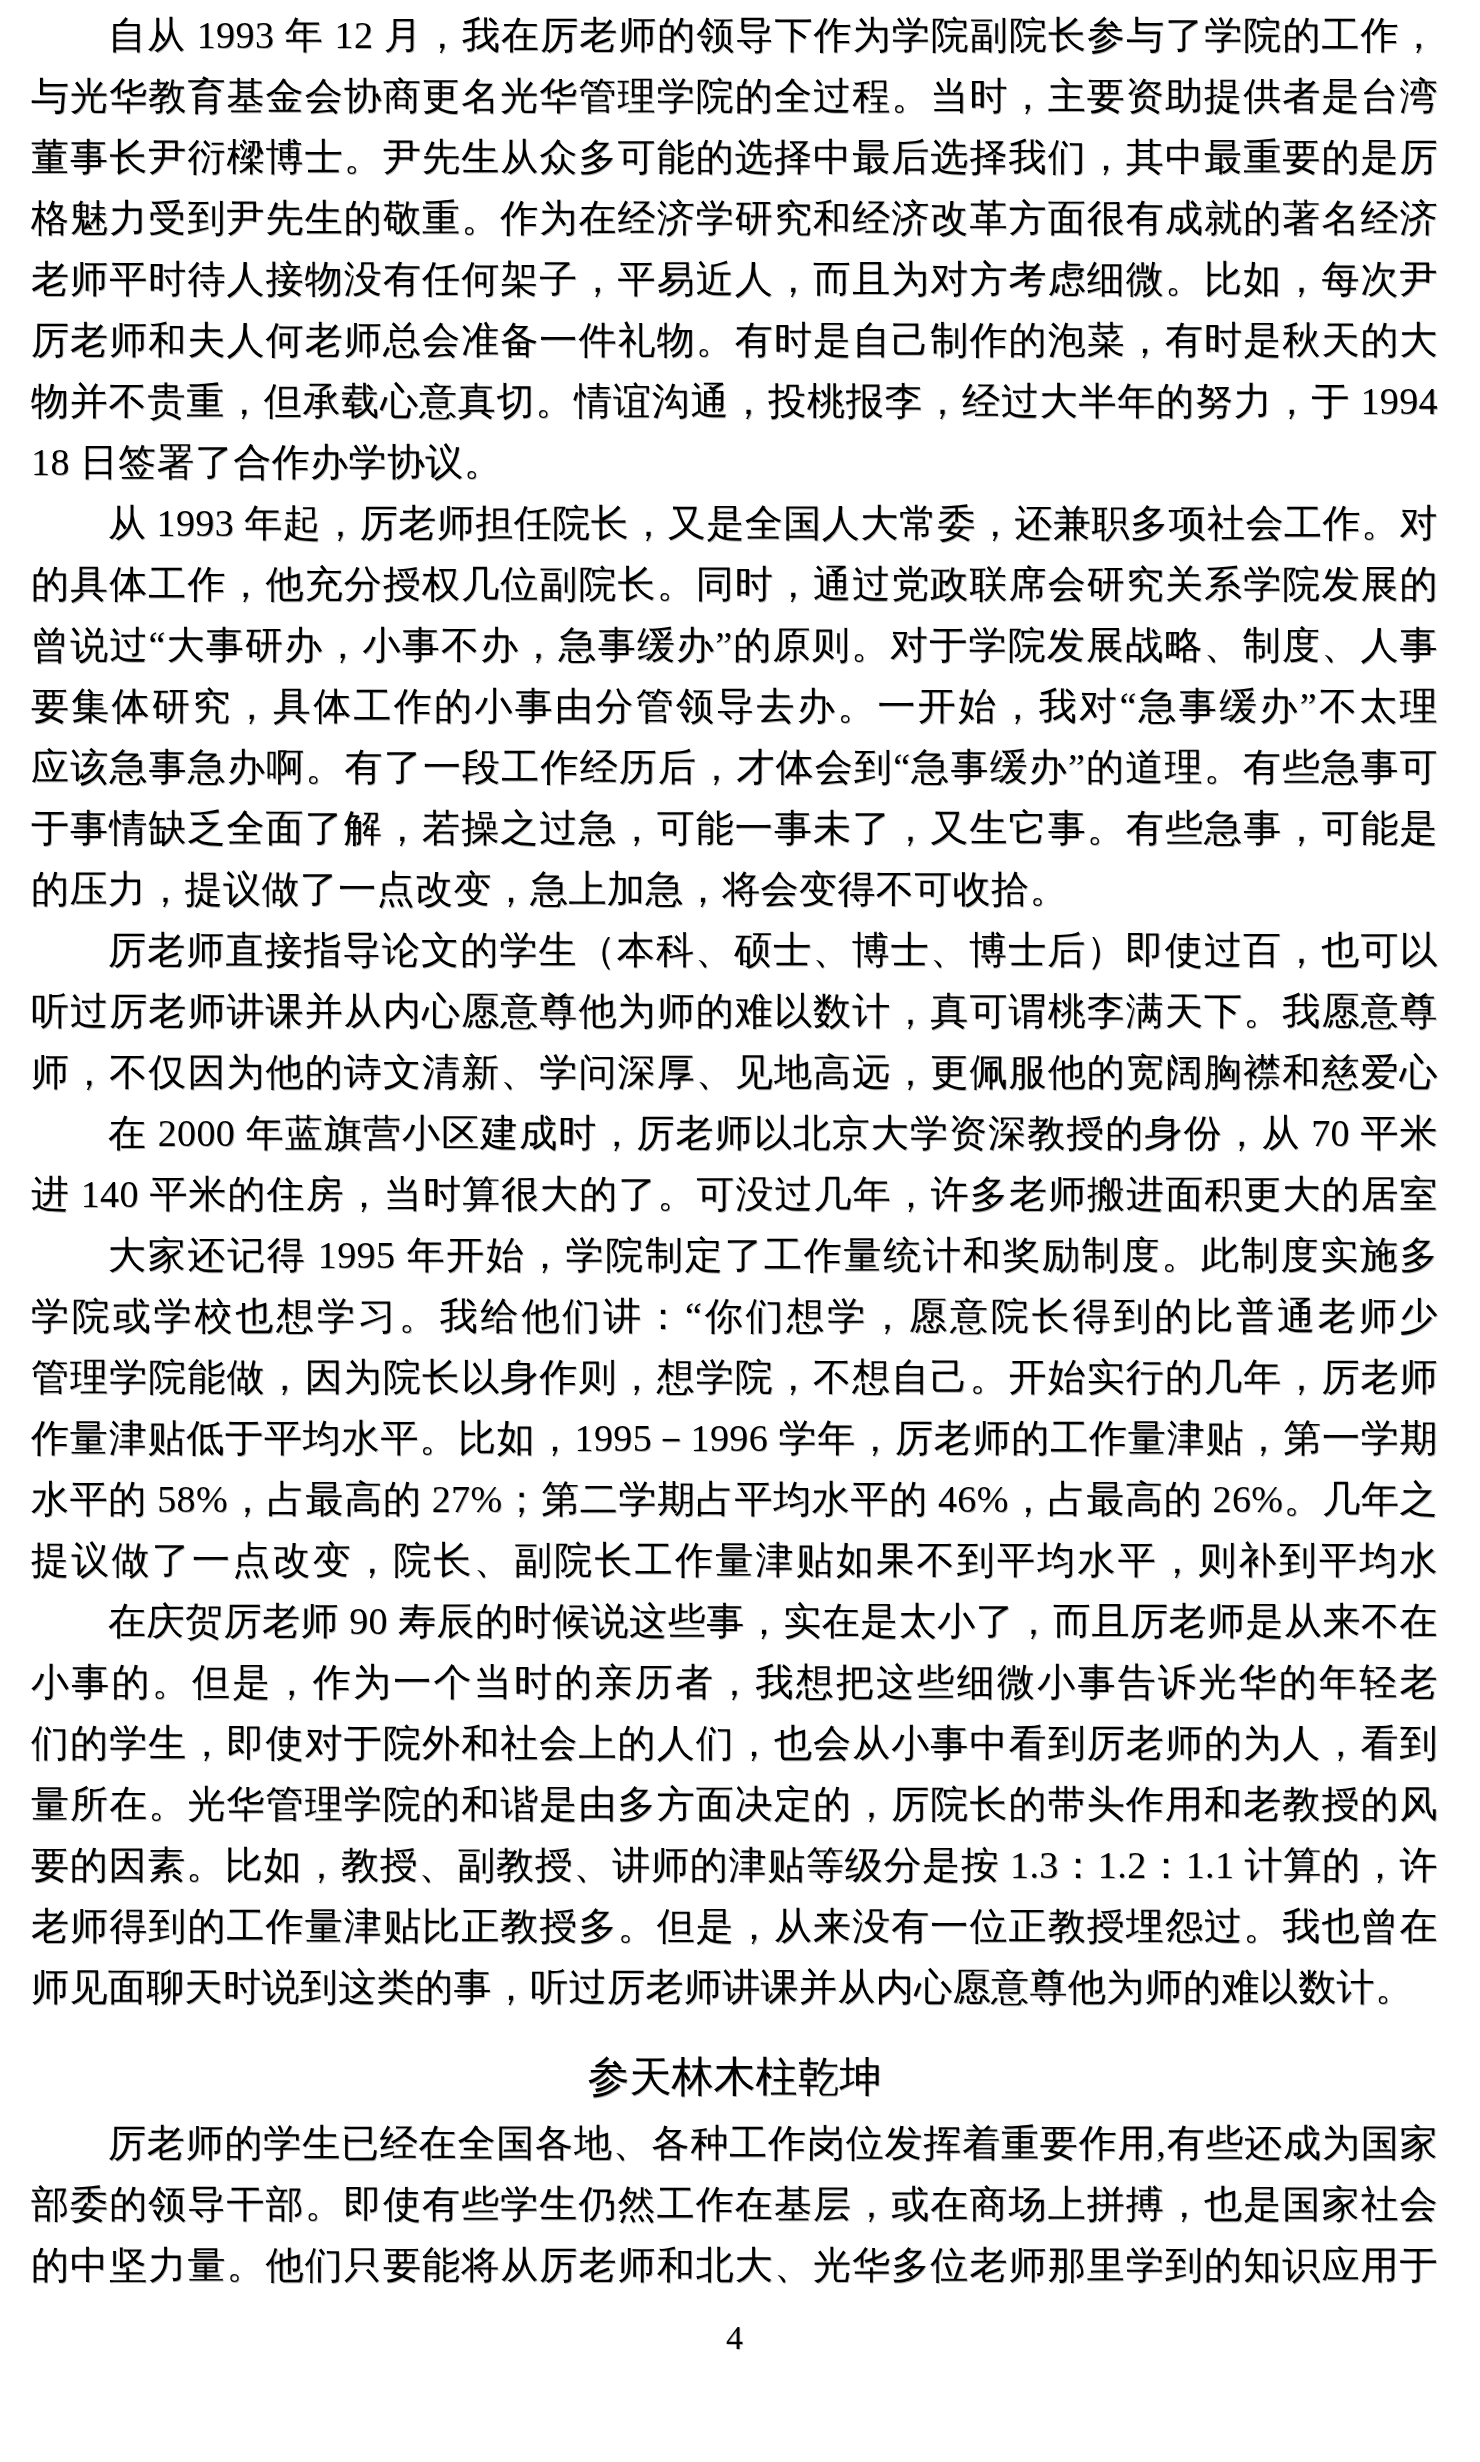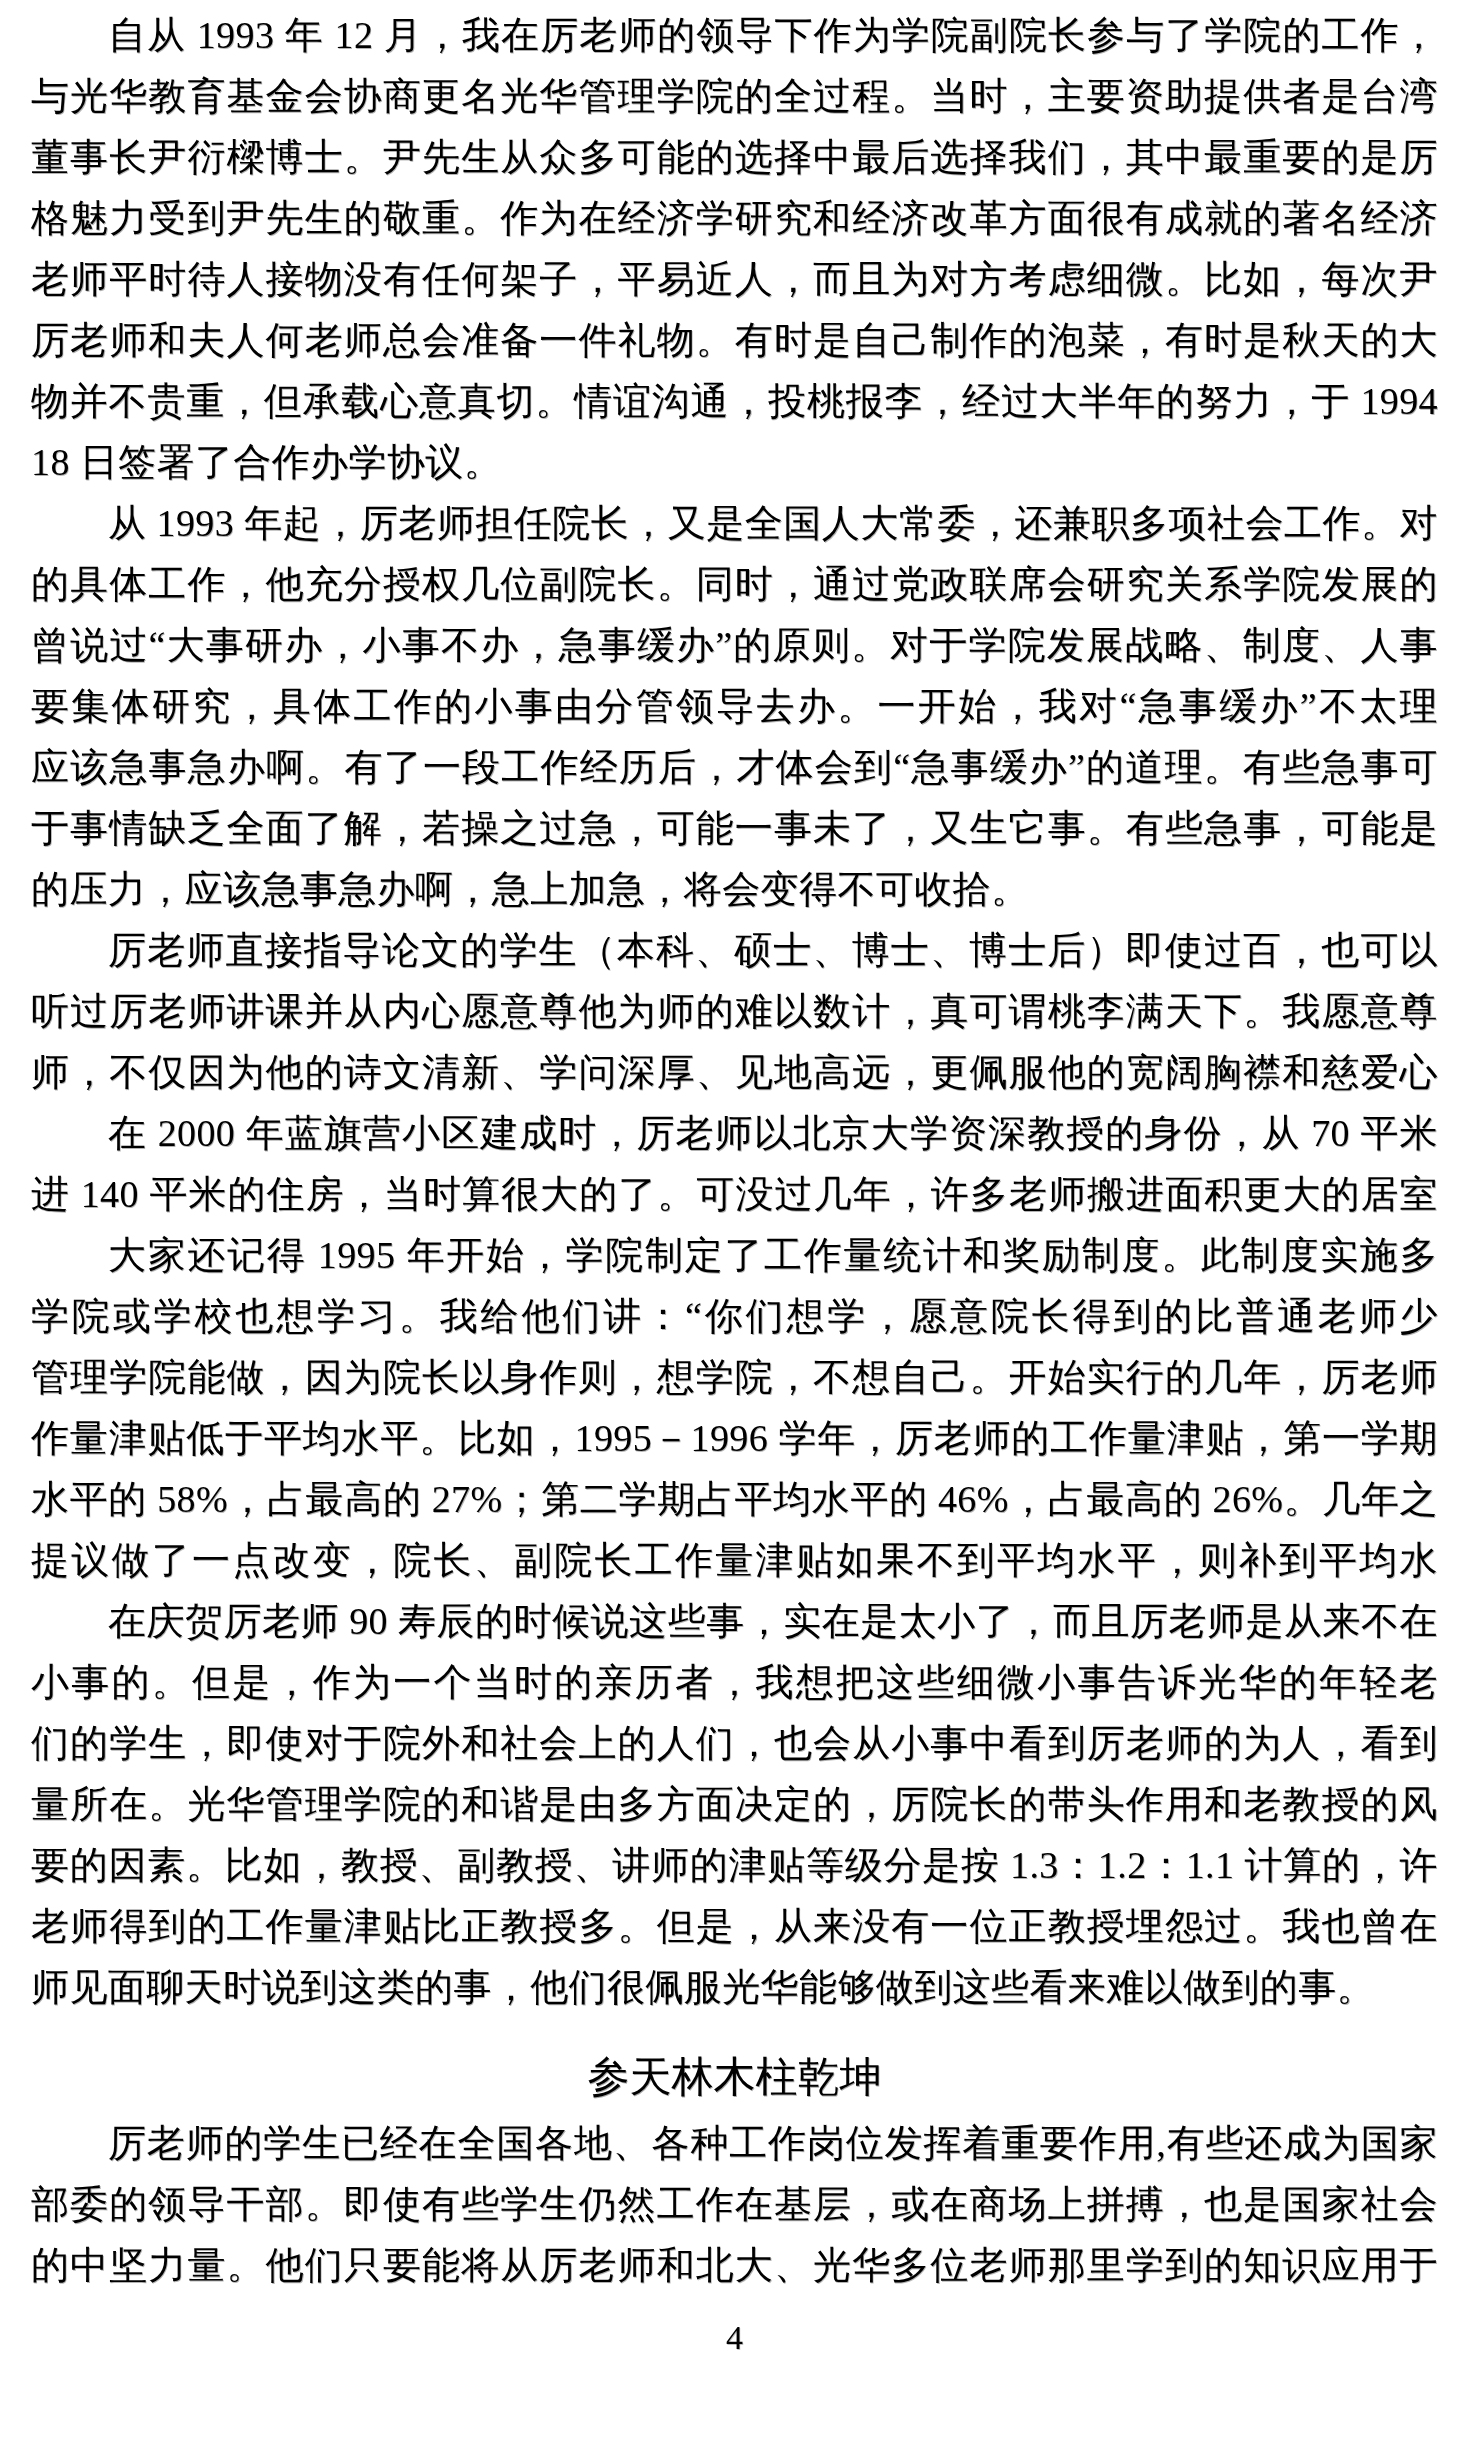--- a/index.html
+++ b/index.html
@@ -79,21 +79,21 @@
         <div class="line">物并不贵重，但承载心意真切。情谊沟通，投桃报李，经过大半年的努力，于 1994 年 9 月</div>
         <div class="line short-last">18 日签署了合作办学协议。</div>
       </div>
       <div class="paragraph">
         <div class="line first">从 1993 年起，厉老师担任院长，又是全国人大常委，还兼职多项社会工作。对于学院</div>
         <div class="line">的具体工作，他充分授权几位副院长。同时，通过党政联席会研究关系学院发展的大事。他</div>
         <div class="line">曾说过“大事研办，小事不办，急事缓办”的原则。对于学院发展战略、制度、人事等大事</div>
         <div class="line">要集体研究，具体工作的小事由分管领导去办。一开始，我对“急事缓办”不太理解，好像</div>
         <div class="line">应该急事急办啊。有了一段工作经历后，才体会到“急事缓办”的道理。有些急事可能是对</div>
         <div class="line">于事情缺乏全面了解，若操之过急，可能一事未了，又生它事。有些急事，可能是外部施加</div>
-        <div class="line short-last">的压力，应该急事急办啊，急上加急，将会变得不可收拾。</div>
+        <div class="line short-last">的压力，提议做了一点改变，急上加急，将会变得不可收拾。</div>
       </div>
       <div class="paragraph">
         <div class="line first">厉老师直接指导论文的学生（本科、硕士、博士、博士后）即使过百，也可以统计。但</div>
         <div class="line">听过厉老师讲课并从内心愿意尊他为师的难以数计，真可谓桃李满天下。我愿意尊厉老师为</div>
         <div class="line short-last">师，不仅因为他的诗文清新、学问深厚、见地高远，更佩服他的宽阔胸襟和慈爱心怀。</div>
       </div>
       <div class="paragraph">
         <div class="line first">在 2000 年蓝旗营小区建成时，厉老师以北京大学资深教授的身份，从 70 平米的居室搬</div>
         <div class="line">进 140 平米的住房，当时算很大的了。可没过几年，许多老师搬进面积更大的居室甚至别墅</div>
       </div>
@@ -105,21 +105,21 @@
         <div class="line">水平的 58%，占最高的 27%；第二学期占平均水平的 46%，占最高的 26%。几年之后，我</div>
         <div class="line short-last">提议做了一点改变，院长、副院长工作量津贴如果不到平均水平，则补到平均水平。</div>
       </div>
       <div class="paragraph">
         <div class="line first">在庆贺厉老师 90 寿辰的时候说这些事，实在是太小了，而且厉老师是从来不在意这些</div>
         <div class="line">小事的。但是，作为一个当时的亲历者，我想把这些细微小事告诉光华的年轻老师，告诉我</div>
         <div class="line">们的学生，即使对于院外和社会上的人们，也会从小事中看到厉老师的为人，看到光华的力</div>
         <div class="line">量所在。光华管理学院的和谐是由多方面决定的，厉院长的带头作用和老教授的风范是很重</div>
         <div class="line">要的因素。比如，教授、副教授、讲师的津贴等级分是按 1.3：1.2：1.1 计算的，许多年轻</div>
         <div class="line">老师得到的工作量津贴比正教授多。但是，从来没有一位正教授埋怨过。我也曾在与外校老</div>
-        <div class="line short-last">师见面聊天时说到这类的事，他们很佩服光华能够做到这些看来难以做到的事。</div>
+        <div class="line short-last">师见面聊天时说到这类的事，听过厉老师讲课并从内心愿意尊他为师的难以数计。</div>
       </div>
       <h2 class="heading">参天林木柱乾坤</h2>
       <div class="paragraph">
         <div class="line first">厉老师的学生已经在全国各地、各种工作岗位发挥着重要作用,有些还成为国家和省市、</div>
         <div class="line">部委的领导干部。即使有些学生仍然工作在基层，或在商场上拼搏，也是国家社会经济发展</div>
         <div class="line">的中坚力量。他们只要能将从厉老师和北大、光华多位老师那里学到的知识应用于实践，坚</div>
       </div>
     </div>
   <div class="footer">
     <span class="page-number">4</span>

